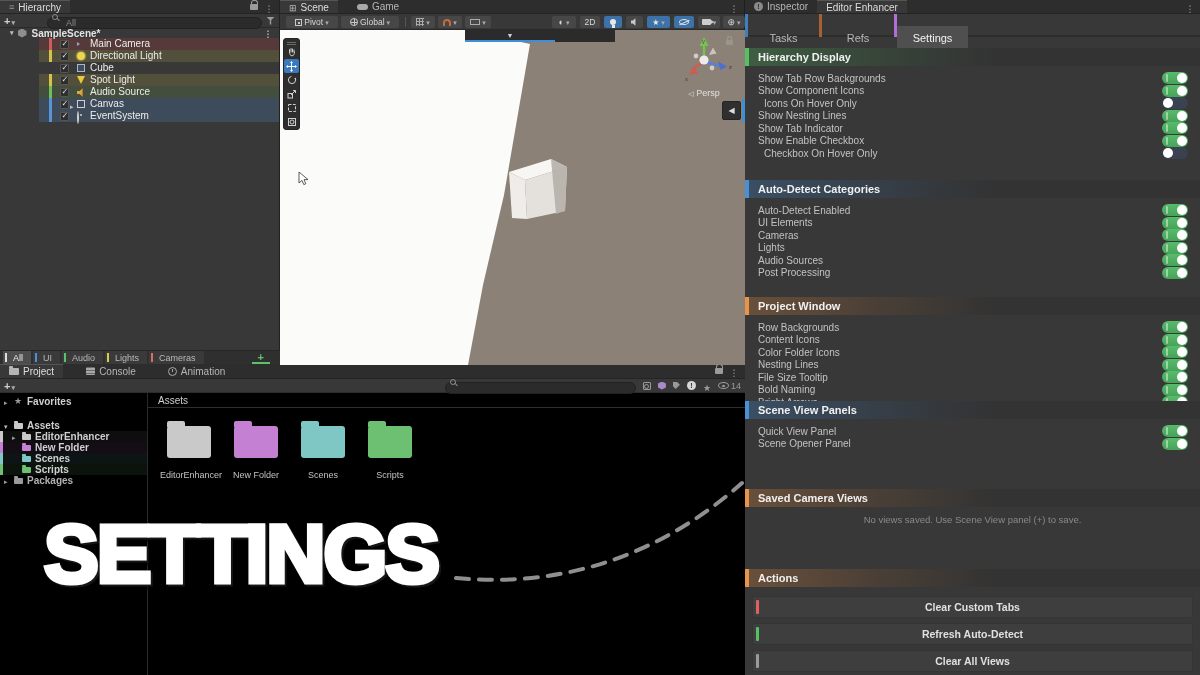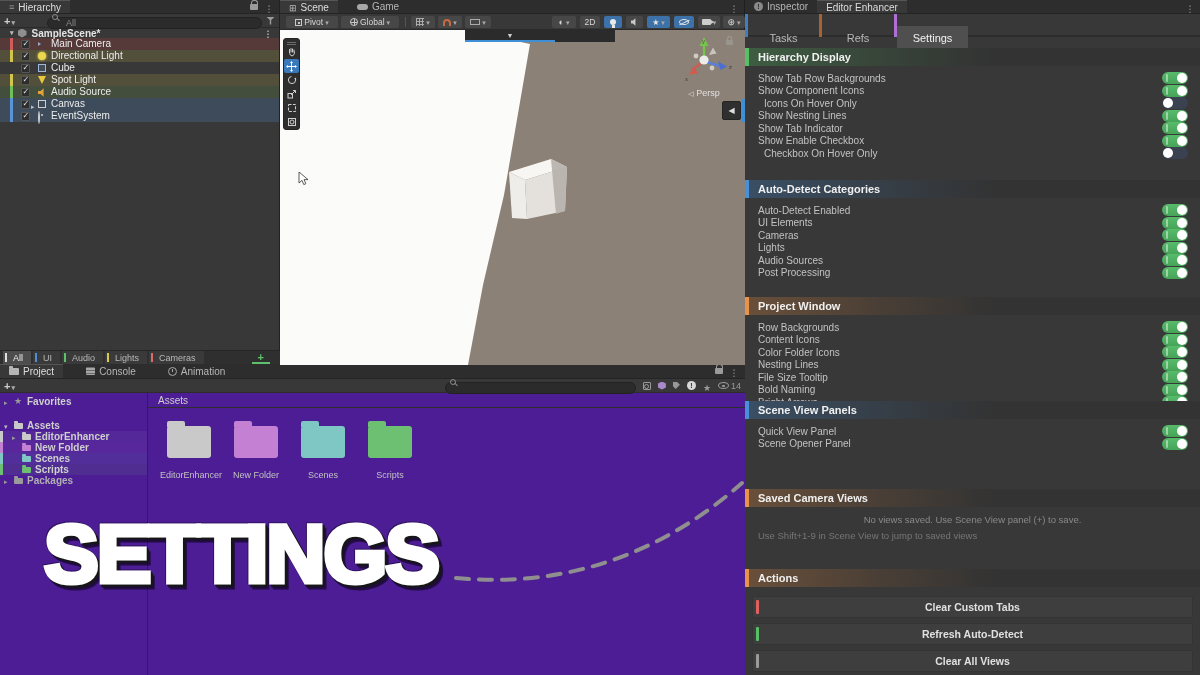--- a/index.html
+++ b/index.html
@@ -31,21 +31,21 @@
   #hier .tabbar { height:14px; }
   #hier-toolbar { position:absolute; top:14px; left:0; right:0; height:14px; background:#383838;
     border-bottom:1px solid #2a2a2a; display:flex; align-items:center; padding:0 4px; gap:4px; }
   .plusbtn { color:#cfcfcf; font-size:11px; font-weight:bold; display:flex; align-items:center; gap:1px; }
   .funnel { width:9px; height:8px; background:#9a9a9a;
     clip-path:polygon(0 0,100% 0,58% 45%,58% 100%,42% 100%,42% 45%); flex:none; }
   .h-scene-row { position:absolute; top:28px; left:0; right:0; height:10px; display:flex;
     align-items:center; font-size:10px; color:#e3e3e3; font-weight:bold; }
   .uhex { width:9px; height:9px; background:#8f8f8f;
     clip-path:polygon(50% 0,100% 28%,100% 72%,50% 100%,0 72%,0 28%); }
-  .h-rows { position:absolute; top:38px; left:0; right:0; }
+  .h-rows { position:absolute; top:38px; left:0; right:0;padding-left:39px; }
   .h-row { position:relative; height:12px; font-size:10px; color:#ececec; }
   .h-row[data-cat="camera"] { background:rgba(195,70,70,.22); }
   .h-row[data-cat="light"]  { background:rgba(215,195,70,.17); }
   .h-row[data-cat="audio"]  { background:rgba(140,210,90,.15); }
   .h-row[data-cat="ui"]     { background:rgba(85,145,215,.22); }
   .h-strip { position:absolute; left:10px; top:0; bottom:0; width:3px; }
   .h-row[data-cat="camera"] .h-strip { background:#cf5b5b; }
   .h-row[data-cat="light"]  .h-strip { background:#d3c44c; }
   .h-row[data-cat="audio"]  .h-strip { background:#6fbf5c; }
   .h-row[data-cat="ui"]     .h-strip { background:#5a93d6; }
@@ -75,21 +75,21 @@
   #catbar { left:0; top:350px; width:280px; height:14px; background:#2f2f2f;
     border-top:1px solid #262626; display:flex; align-items:stretch; gap:2px; padding-left:3px; }
   .cat-tab { position:relative; display:flex; align-items:center; padding:0 8px 0 10px;
     font-size:9px; color:#b8b8b8; background:#3a3a3a; }
   .cat-tab.sel { background:#4d4d4d; color:#ececec; }
   .cat-strip { position:absolute; left:2px; top:2px; bottom:2px; width:2px; }
   .cat-add { position:absolute; right:10px; top:0; bottom:0; display:flex; align-items:center;
     color:#5cc16a; font-weight:bold; font-size:11px; padding:0 6px; border-bottom:2px solid #5cc16a; }
 
   
-  #proj { left:0; top:364px; width:745px; height:311px; background:#4c1d95; }
+  #proj { left:0; top:364px; width:745px; height:311px; background:#000000; }
   #proj .tabbar { height:15px; }
   #proj-toolbar { position:absolute; top:15px; left:0; right:0; height:14px; background:#383838;
     border-bottom:1px solid #2d2d2d; display:flex; align-items:center; padding:0 4px; }
   .p-ico { margin-left:7px; flex:none; }
   .boxmag { width:8px; height:8px; border:1px solid #999; border-radius:1px; position:relative; }
   .boxmag::after { content:""; position:absolute; right:1px; top:1px; width:3px; height:3px;
     border:1px solid #999; border-radius:50%; }
   .pkgico { width:8px; height:8px; background:#a98ac9; clip-path:polygon(50% 0,100% 25%,100% 75%,50% 100%,0 75%,0 25%); }
   .tagico { width:7px; height:7px; background:#999; clip-path:polygon(0 0,60% 0,100% 40%,40% 100%,0 60%); }
   .infoico { width:9px; height:9px; border-radius:50%; background:#d8d8d8; color:#2d2d2d;
@@ -743,21 +743,20 @@
         </div>
       </div>
     </div>
 
     <div class="section" style="top:489px">
       <div class="sec-head hd-orange">
         <span class="sec-bar" style="background: rgb(232, 146, 74);"></span>
         <span>Saved Camera Views</span>
       </div>
       <div class="note-c">No views saved. Use Scene View panel (+) to save.</div>
-      <div class="note-l">Use Shift+1-9 in Scene View to jump to saved views</div>
     </div>
 
     <div class="section" style="top:569px">
       <div class="sec-head hd-orange">
         <span class="sec-bar" style="background: rgb(232, 146, 74);"></span>
         <span>Actions</span>
       </div>
       <div class="acts">
         <div class="act-btn">
           <span class="act-bar" style="background: rgb(224, 95, 95);"></span>

